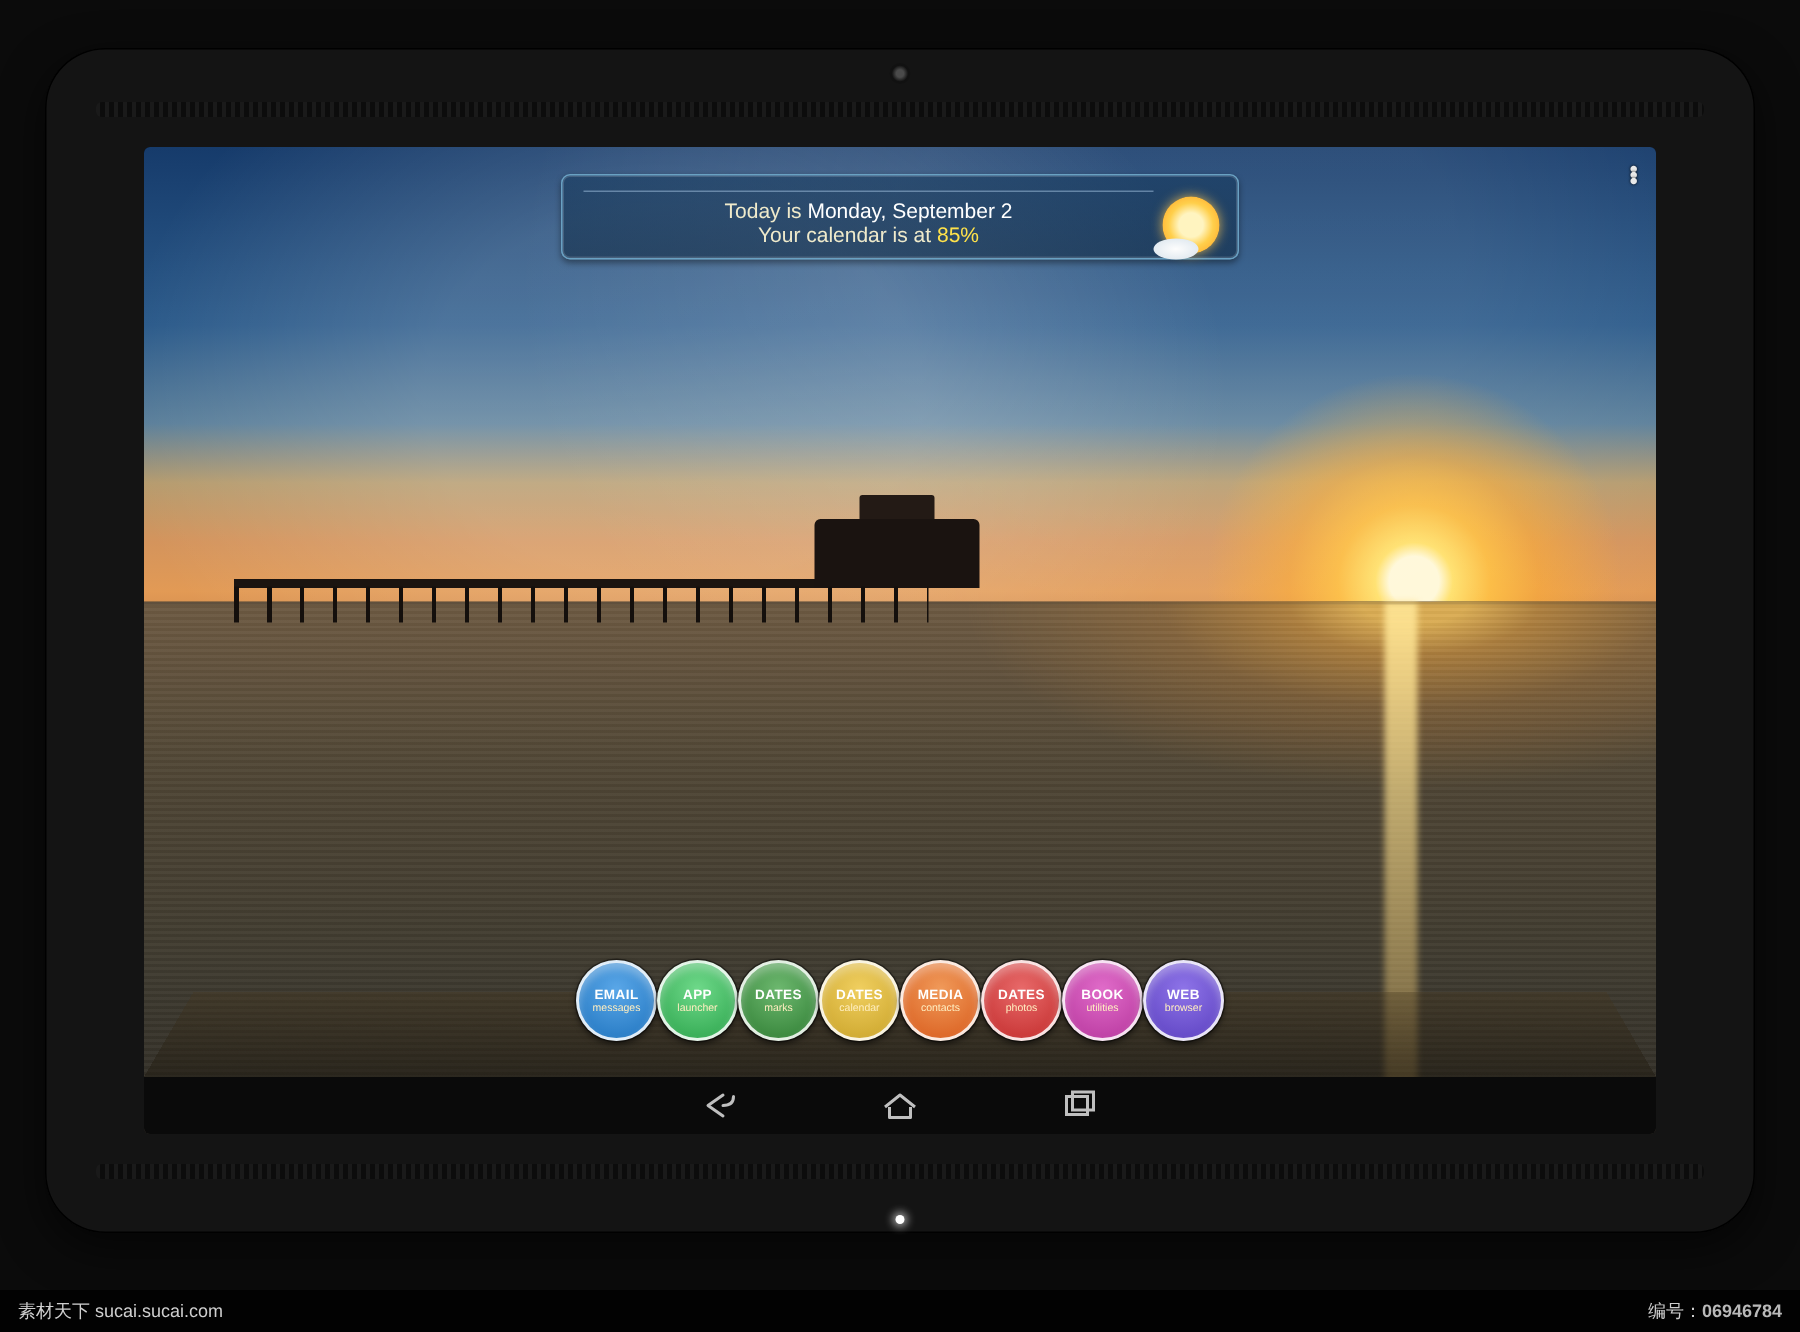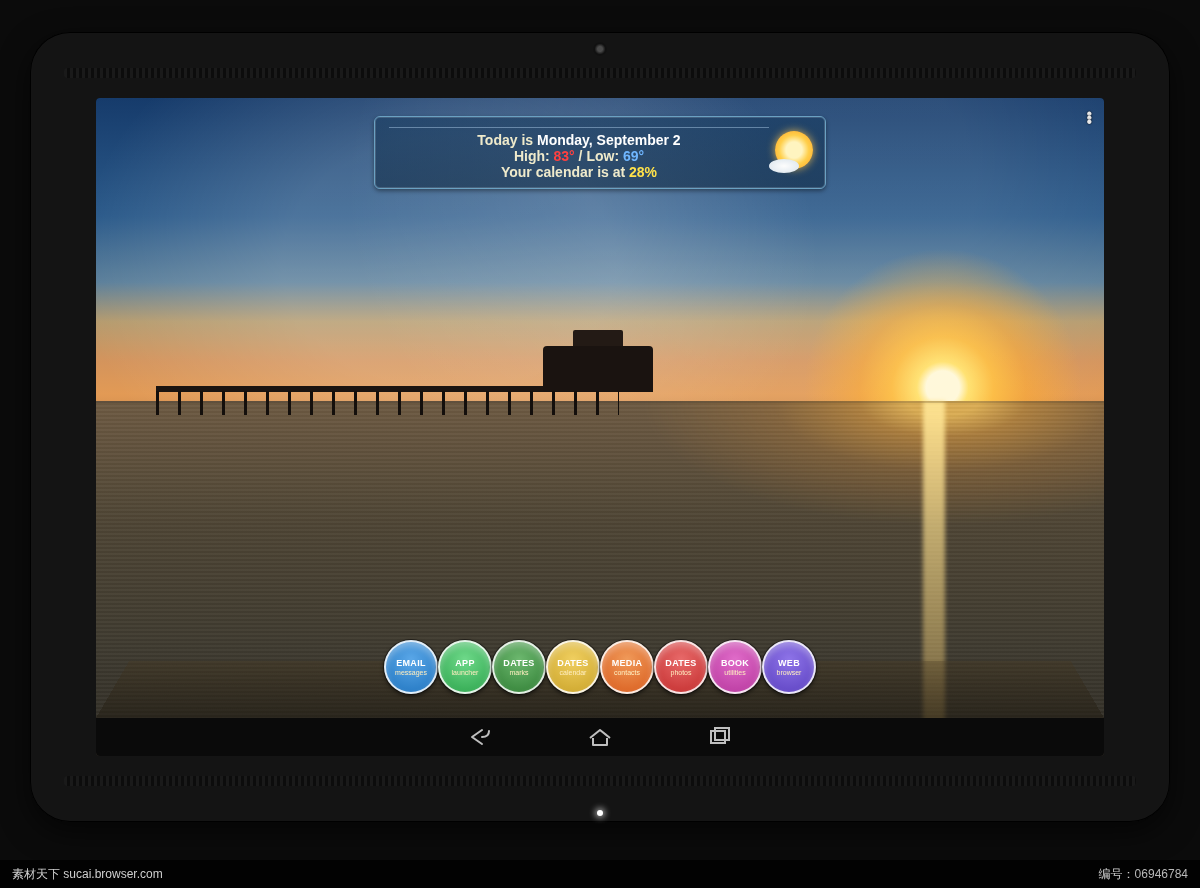--- a/index.html
+++ b/index.html
@@ -34,21 +34,21 @@
      radial-gradient(ellipse at 84% 0%,rgba(255,200,90,.75) 0 3%,rgba(255,175,60,.45) 7%,rgba(255,160,50,.18) 14%,rgba(0,0,0,0) 25%),
      linear-gradient(180deg,#6d5a42 0%,#4d4434 35%,#3e3a2f 70%,#2e2b24 100%);
   }
   .water:after{content:"";position:absolute;inset:0;background:repeating-linear-gradient(180deg,rgba(255,255,255,.03) 0 2px,rgba(0,0,0,.03) 2px 4px);}
   .glare{position:absolute;left:82%;top:46%;width:22px;height:54%;background:linear-gradient(180deg,rgba(255,230,150,.9),rgba(255,190,80,.2));filter:blur(2px);}
   
   .widget{position:absolute;left:50%;top:18px;transform:translateX(-50%);width:380px;padding:6px 56px 8px 14px;border:1px solid #6aa1c2;border-radius:6px;background:linear-gradient(180deg,rgba(20,55,90,.55),rgba(10,35,60,.55));box-shadow:0 0 0 1px rgba(255,255,255,.15) inset,0 2px 4px rgba(0,0,0,.4);color:#efeacb;text-align:center;}
   .widget .clock{font-size:34px;font-weight:700;color:#eef;text-shadow:0 1px 1px #000;line-height:1;}
   .widget .ampm{font-size:15px;margin-left:4px;vertical-align:baseline;font-weight:600;}
   .widget hr{border:none;border-top:1px solid rgba(180,210,240,.45);margin:4px 0 4px;}
-  .widget .line{font-size:14px;font-weight:700;}
+  .widget .line{font-size:14px;font-weight:400;}
   .sun{position:absolute;right:12px;top:14px;width:38px;height:38px;border-radius:50%;
        background:radial-gradient(circle,#fff4c0 0 30%,#ffcf4b 55%,#ff9a20 100%);
        box-shadow:0 0 8px rgba(255,200,80,.8);}
   .sun:before{content:"";position:absolute;left:-6px;bottom:-4px;width:30px;height:14px;border-radius:50%;background:radial-gradient(ellipse,#fdfdfd,#d8e3ec);}
   .c-white{color:#ffffff;}
   .c-cream{color:#efeacb;}
   .c-green{color:#33d24a;}
   .c-cyan{color:#67e4f0;}
   .c-red{color:#ff4040;}
   .c-blue{color:#6fb6ff;}
@@ -67,21 +67,21 @@
   .dock .t1{font-size:9px;font-weight:800;color:#fff;letter-spacing:.3px;line-height:1;}
   .dock .t2{font-size:7px;color:#ffeec0;line-height:1;margin-top:1px;}
   
   .navbar{position:absolute;left:0;right:0;bottom:0;height:38px;background:#0a0a0a;display:flex;justify-content:center;align-items:center;gap:90px;}
   .navbar .btn{width:30px;height:22px;color:#bfbfbf;}
   .navbar svg{display:block;}
   
   .stock-footer{position:absolute;left:0;right:0;bottom:0;height:28px;background:rgba(0,0,0,.78);color:#cfcfcf;font-size:12px;display:flex;align-items:center;padding:0 12px;}
   .stock-footer .left{flex:1;}
   .stock-footer .right{margin-left:auto;}
-  .stock-footer .id{color:#b9b9b9;}
+  .stock-footer .id{color:#b9b9b9;font-weight:bold;}
 </style>
 </head>
 <body>
 
 <div class="tablet">
   <div class="speaker top"></div>
   <div class="speaker bottom"></div>
   <div class="camera"></div>
   <div class="home-led"></div>
 
@@ -104,24 +104,21 @@
         <span>•</span>
       </div>
 
     <div class="widget">
       <div class="sun"></div>
       <hr>
       <div class="line">
         <span class="c-cream">Today is </span><span class="c-white">Monday, September 2</span>
       </div>
       <div class="line">
-        <span class="c-cream">High:  </span><span class="c-red">83°</span><span class="c-cream"> /  </span><span class="c-cream">Low:  </span><span class="c-blue">69°</span>
-      </div>
-      <div class="line">
-        <span class="c-cream">Your calendar is at </span><span class="c-yellow">28%</span>
+        <span class="c-cream">Your calendar is at </span><span class="c-yellow">85%</span>
       </div>
     </div>
 
     <div class="dock-bg"></div>
     <div class="dock">
       <div class="item">
           <div class="circle" style="background:radial-gradient(circle at 50% 35%,#5aa7e8,#1e73be)">
             <div class="t1">EMAIL</div>
             <div class="t2">messages</div>
           </div>
@@ -185,17 +182,17 @@
         <svg viewBox="0 0 30 22">
             <rect x="6" y="5" width="14" height="12" fill="none" stroke="#bfbfbf" stroke-width="2"></rect>
             <rect x="10" y="2" width="14" height="12" fill="none" stroke="#bfbfbf" stroke-width="2"></rect>
           </svg>
       </div>
     </div>
   </div>
 </div>
 
 <div class="stock-footer">
-  <span class="left">素材天下  sucai.browser.com</span>
+  <span class="left">素材天下  sucai.sucai.com</span>
   <span class="right">
     <span>编号：</span><span class="id">06946784</span>
   </span>
 </div>
 
 </body></html>

